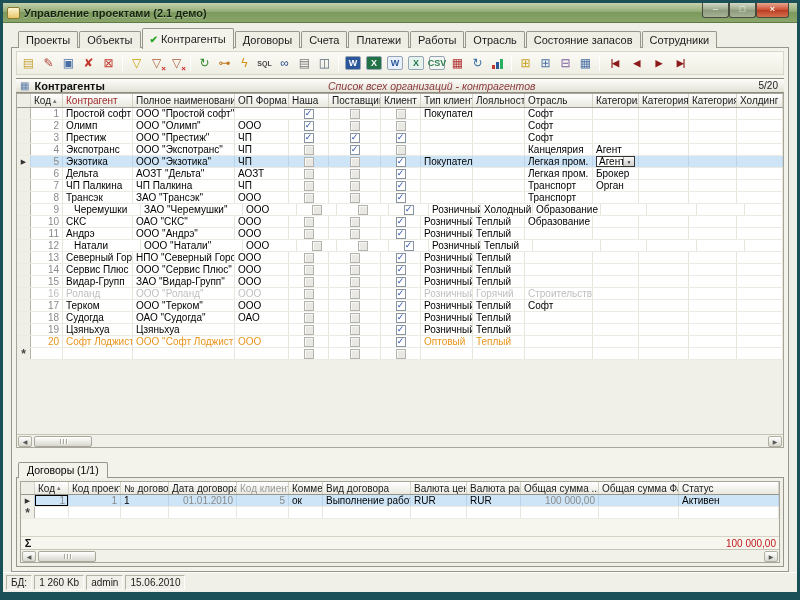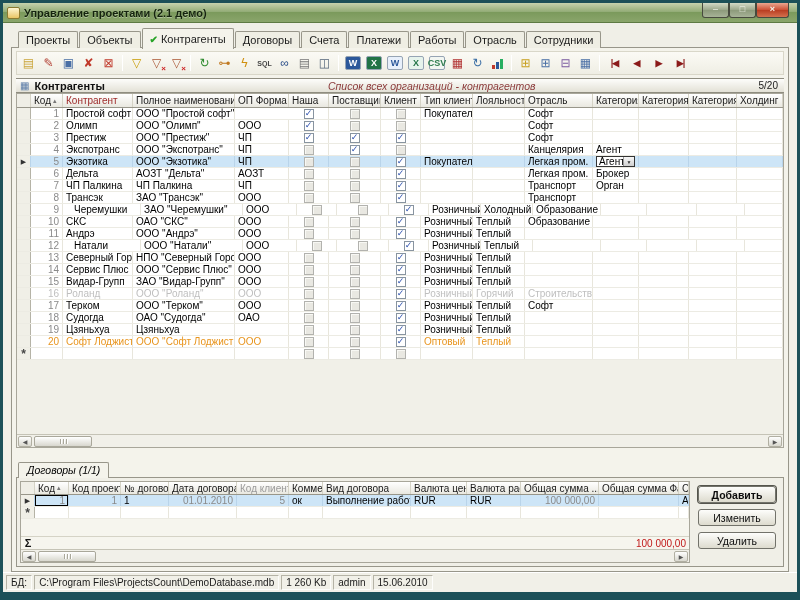--- a/index.html
+++ b/index.html
@@ -91,21 +91,21 @@
   
   .hscroll{height:13px;flex:none;background:#f1f0e9;border-top:1px solid #c5c3b6;
     display:flex;align-items:center;padding:0 1px;}
   .sb-btn{width:14px;height:11px;background:linear-gradient(#fefefe,#d9d8cf);border:1px solid #b1afa2;
     display:flex;align-items:center;justify-content:center;font-size:6px;color:#555;border-radius:2px;flex:none;}
   .sb-thumb{width:58px;height:11px;margin:0 2px;background:linear-gradient(#ffffff,#d8d7ce);
     border:1px solid #a9a79a;border-radius:2px;display:flex;align-items:center;justify-content:center;gap:2px;flex:none;}
   .sb-thumb i{width:1px;height:5px;background:#a9a79a;box-shadow:1px 0 0 #fff;}
   .sb-track{flex:1;}
   
-  .subtabs{height:17px;flex:none;display:flex;align-items:flex-end;padding-left:2px;margin-top:13px;position:relative;z-index:2;font-style:italic;}
+  .subtabs{height:17px;flex:none;display:flex;align-items:flex-end;padding-left:2px;margin-top:13px;position:relative;z-index:2;}
   .subtab{font-size:10.5px;padding:1px 8px 2px;background:#f4f3eb;border:1px solid #98968a;
     border-bottom:none;border-radius:2px 2px 0 0;}
   .subpanel{height:90px;flex:none;margin-top:-1px;border:1px solid #98968a;background:#f0efe7;
     display:flex;padding:3px;gap:4px;}
   .subleft{flex:1;border:1px solid #a8a69a;background:#fff;display:flex;flex-direction:column;min-width:0;}
   .subleft .gh{height:13px;}
   .gfill2{flex:1;background:#f6f5ee;}
   .sumrow{height:13px;flex:none;display:flex;align-items:center;border-top:1px solid #d5d3c6;
     background:#f6f5ee;font-size:10px;}
   .sum-sigma{width:14px;text-align:center;font-weight:bold;font-size:11px;color:#111;flex:none;}
@@ -155,20 +155,23 @@
           <span class="tab-label">Счета</span>
         </div>
         <div class="tab">
           <span class="tab-label">Платежи</span>
         </div>
         <div class="tab">
           <span class="tab-label">Работы</span>
         </div>
         <div class="tab">
           <span class="tab-label">Отрасль</span>
+        </div>
+        <div class="tab">
+          <span class="tab-label">Состояние запасов</span>
         </div>
         <div class="tab">
           <span class="tab-label">Сотрудники</span>
         </div>
       </div>
 
     <div class="tabpage">
       <div class="toolbar">
           <span class="tb-btn">
             <span class="glyph" style="color: rgb(202, 165, 60);">▤</span>
@@ -866,29 +869,23 @@
             <span class="sb-btn">◀</span>
             <span class="sb-thumb">
                 <i></i>
                 <i></i>
                 <i></i>
               </span>
             <span class="sb-track"></span>
             <span class="sb-btn">▶</span>
           </div>
         </div>
-        <div class="subbtns">
-          <button class="btn default">Добавить</button>
-          <button class="btn">Изменить</button>
-          <button class="btn">Удалить</button>
-        </div>
       </div>
     </div>
   </div>
 
   <div class="statusbar">
     <span class="sp">БД:</span>
-    <span class="sp">C:\Program Files\ProjectsCount\DemoDatabase.mdb</span>
     <span class="sp">1 260 Kb</span>
     <span class="sp">admin</span>
     <span class="sp">15.06.2010</span>
   </div>
 </div>
 
 </body></html>

